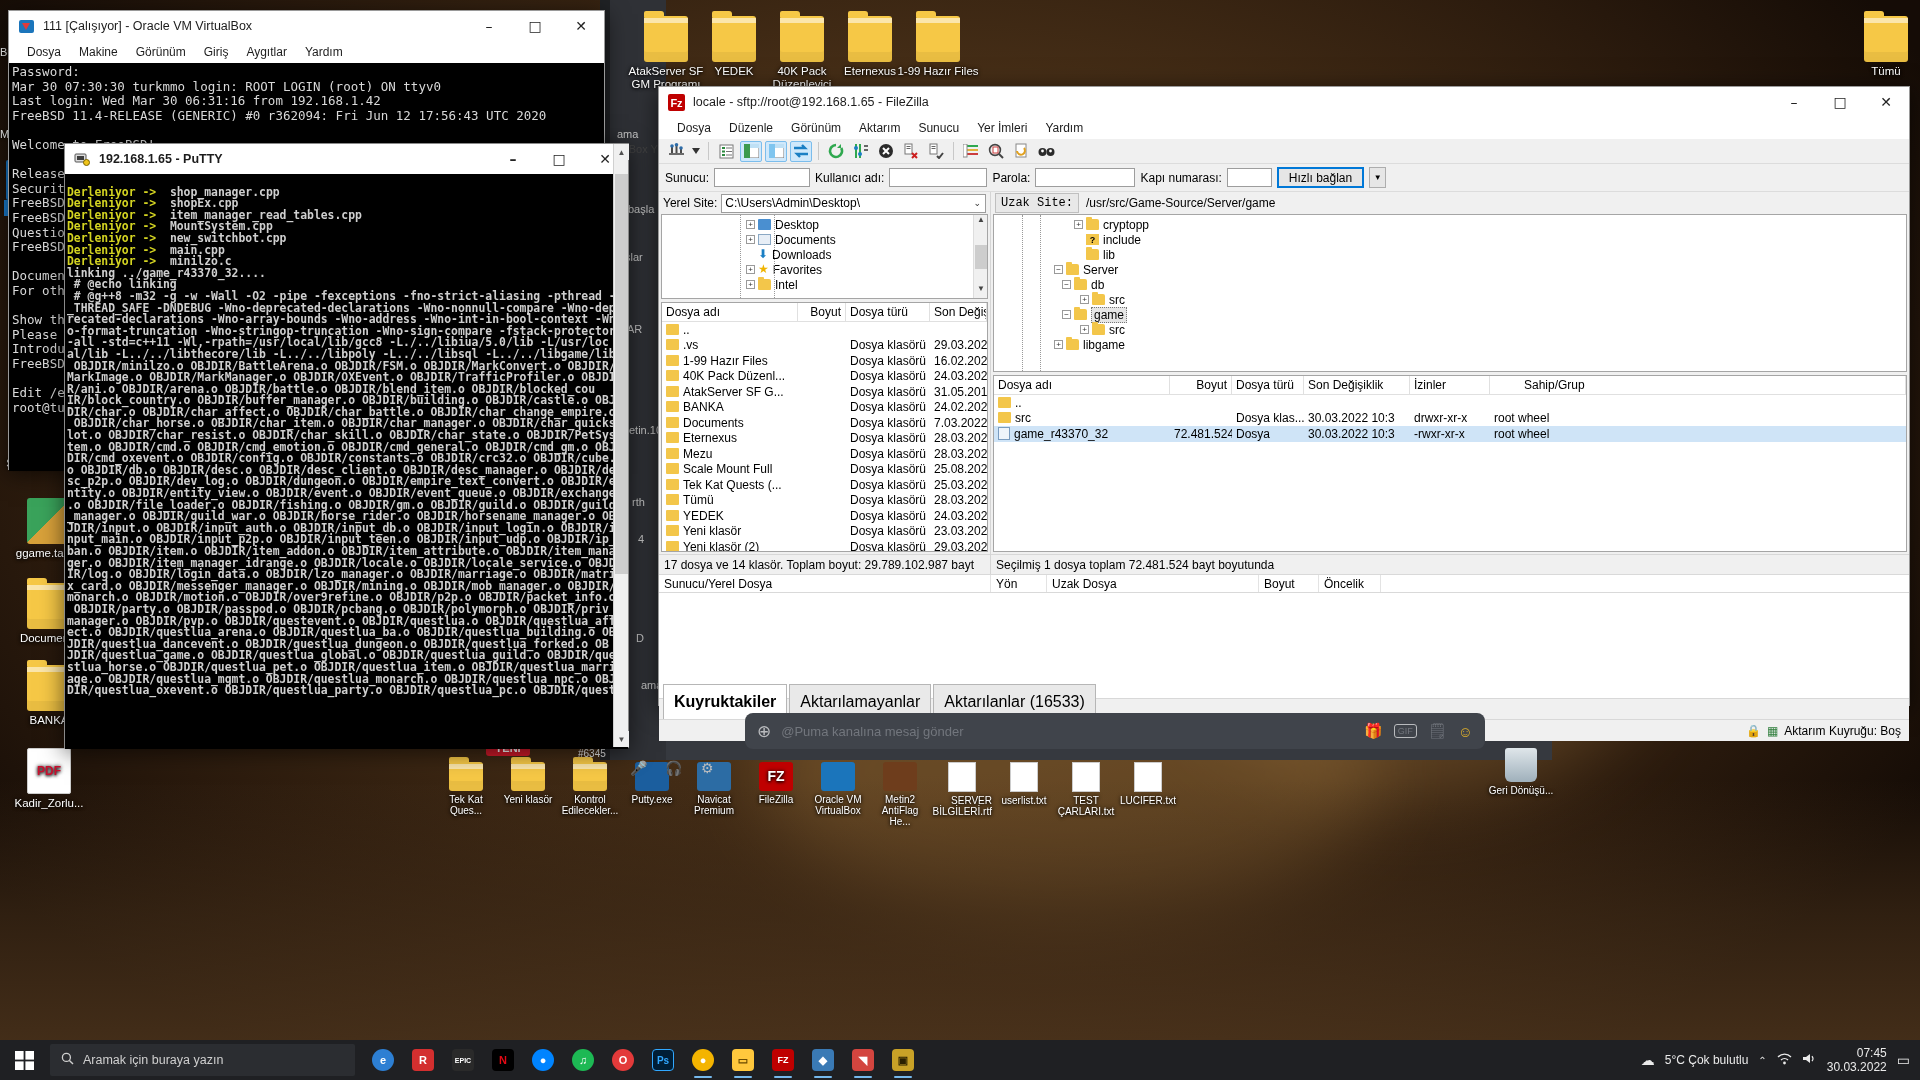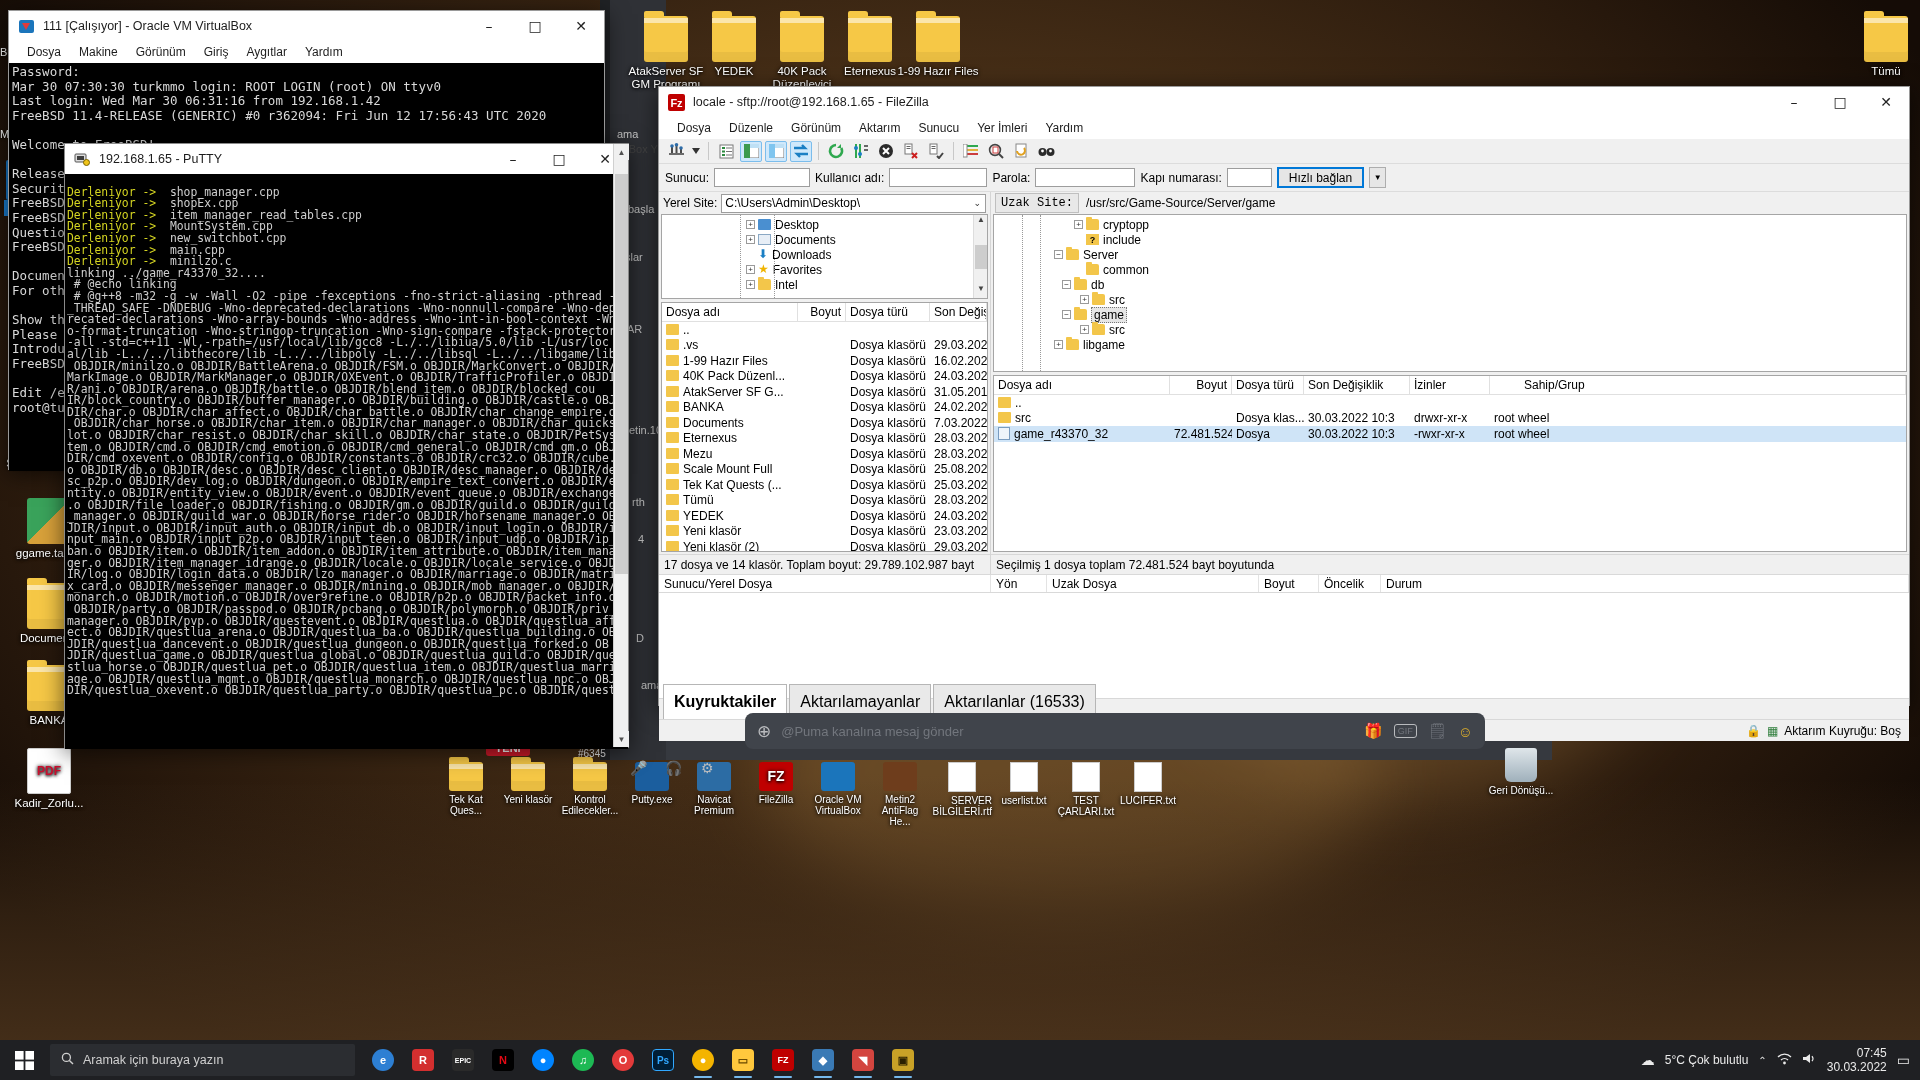--- a/index.html
+++ b/index.html
@@ -47,21 +47,21 @@
             font-size:12px; color:#1c1c1c; padding-left:9px; }
   .menubar span{ padding:2px 9px; }
 
   
   #vbox{ left:8px; top:10px; width:597px; height:460px; border:1px solid #9a9a9a; }
   #vbox .vb-screen{ background:#000; color:#d9d9d9; font-family:"DejaVu Sans Mono", monospace;
                     font-size:12.5px; line-height:14.6px; height:408px; padding:2px 3px; overflow:hidden;
                     white-space:pre; }
 
   
-  #putty{ left:64px; top:143px; width:565px; height:605px; border:1px solid #8a8a8a; }
+  #putty{ left:64px; top:143px; width:565px; height:605px; border:1px solid #8a8a8a;font-weight:bold; }
   #putty .pt-screen{ background:#000; height:575px; overflow:hidden; position:relative;
                      font-family:"DejaVu Sans Mono", monospace; font-size:11.4px; line-height:11.6px;
                      color:#cfcfcf; padding:1px 2px; white-space:pre-wrap; word-break:break-all; }
   #putty .pt-screen .y{ color:#d3d321; }
   #putty .scroll{ position:absolute; right:0; top:0; width:15px; height:100%; background:#f0f0f0;
                   border-left:1px solid #d0d0d0; }
   #putty .scroll .thumb{ position:absolute; left:1px; width:13px; background:#cdcdcd; top:30px; height:400px; }
   #putty .scroll .ar{ position:absolute; left:0; width:15px; height:16px; background:#f0f0f0;
                       display:flex;align-items:center;justify-content:center;font-size:8px;color:#505050;}
 
@@ -711,29 +711,29 @@
         <div class="tnode" style="padding-left:80px;margin-top:2px;">
           <span class="exp">+</span>
           <span class="mini-folder"></span>
           <span>cryptopp</span>
         </div>
         <div class="tnode" style="padding-left:80px;">
           <span class="sp"></span>
           <span style="width:13px;height:11px;background:#f3c64a;margin-right:4px;display:flex;align-items:center;justify-content:center;font-size:9px;font-weight:bold;">?</span>
           <span>include</span>
         </div>
+        <div class="tnode" style="padding-left:80px;">
+          <span class="sp"></span>
+          <span class="mini-folder"></span>
+          <span>lib</span>
+        </div>
         <div class="tnode" style="padding-left:60px;">
           <span class="exp">−</span>
           <span class="mini-folder"></span>
           <span>Server</span>
-        </div>
-        <div class="tnode" style="padding-left:80px;">
-          <span class="sp"></span>
-          <span class="mini-folder"></span>
-          <span>common</span>
         </div>
         <div class="tnode" style="padding-left:68px;">
           <span class="exp">−</span>
           <span class="mini-folder"></span>
           <span>db</span>
         </div>
         <div class="tnode" style="padding-left:86px;">
           <span class="exp">+</span>
           <span class="mini-folder"></span>
           <span>src</span>
@@ -794,21 +794,20 @@
       <div class="status1">Seçilmiş 1 dosya toplam 72.481.524 bayt boyutunda</div>
     </div>
   </div>
 
   <div class="qhead">
     <div style="width:332px;">Sunucu/Yerel Dosya</div>
     <div style="width:56px;">Yön</div>
     <div style="width:212px;">Uzak Dosya</div>
     <div style="width:60px;">Boyut</div>
     <div style="width:62px;">Öncelik</div>
-    <div style="flex:1;">Durum</div>
   </div>
   <div class="queuearea"></div>
   <div class="tabs">
     <div class="tab active">Kuyruktakiler</div>
     <div class="tab">Aktarılamayanlar</div>
     <div class="tab">Aktarılanlar (16533)</div>
   </div>
   <div class="fzstatus">
     <span style="color:#d8a22a;">🔒</span>
     <span style="color:#2d7d3a;">▦</span>

